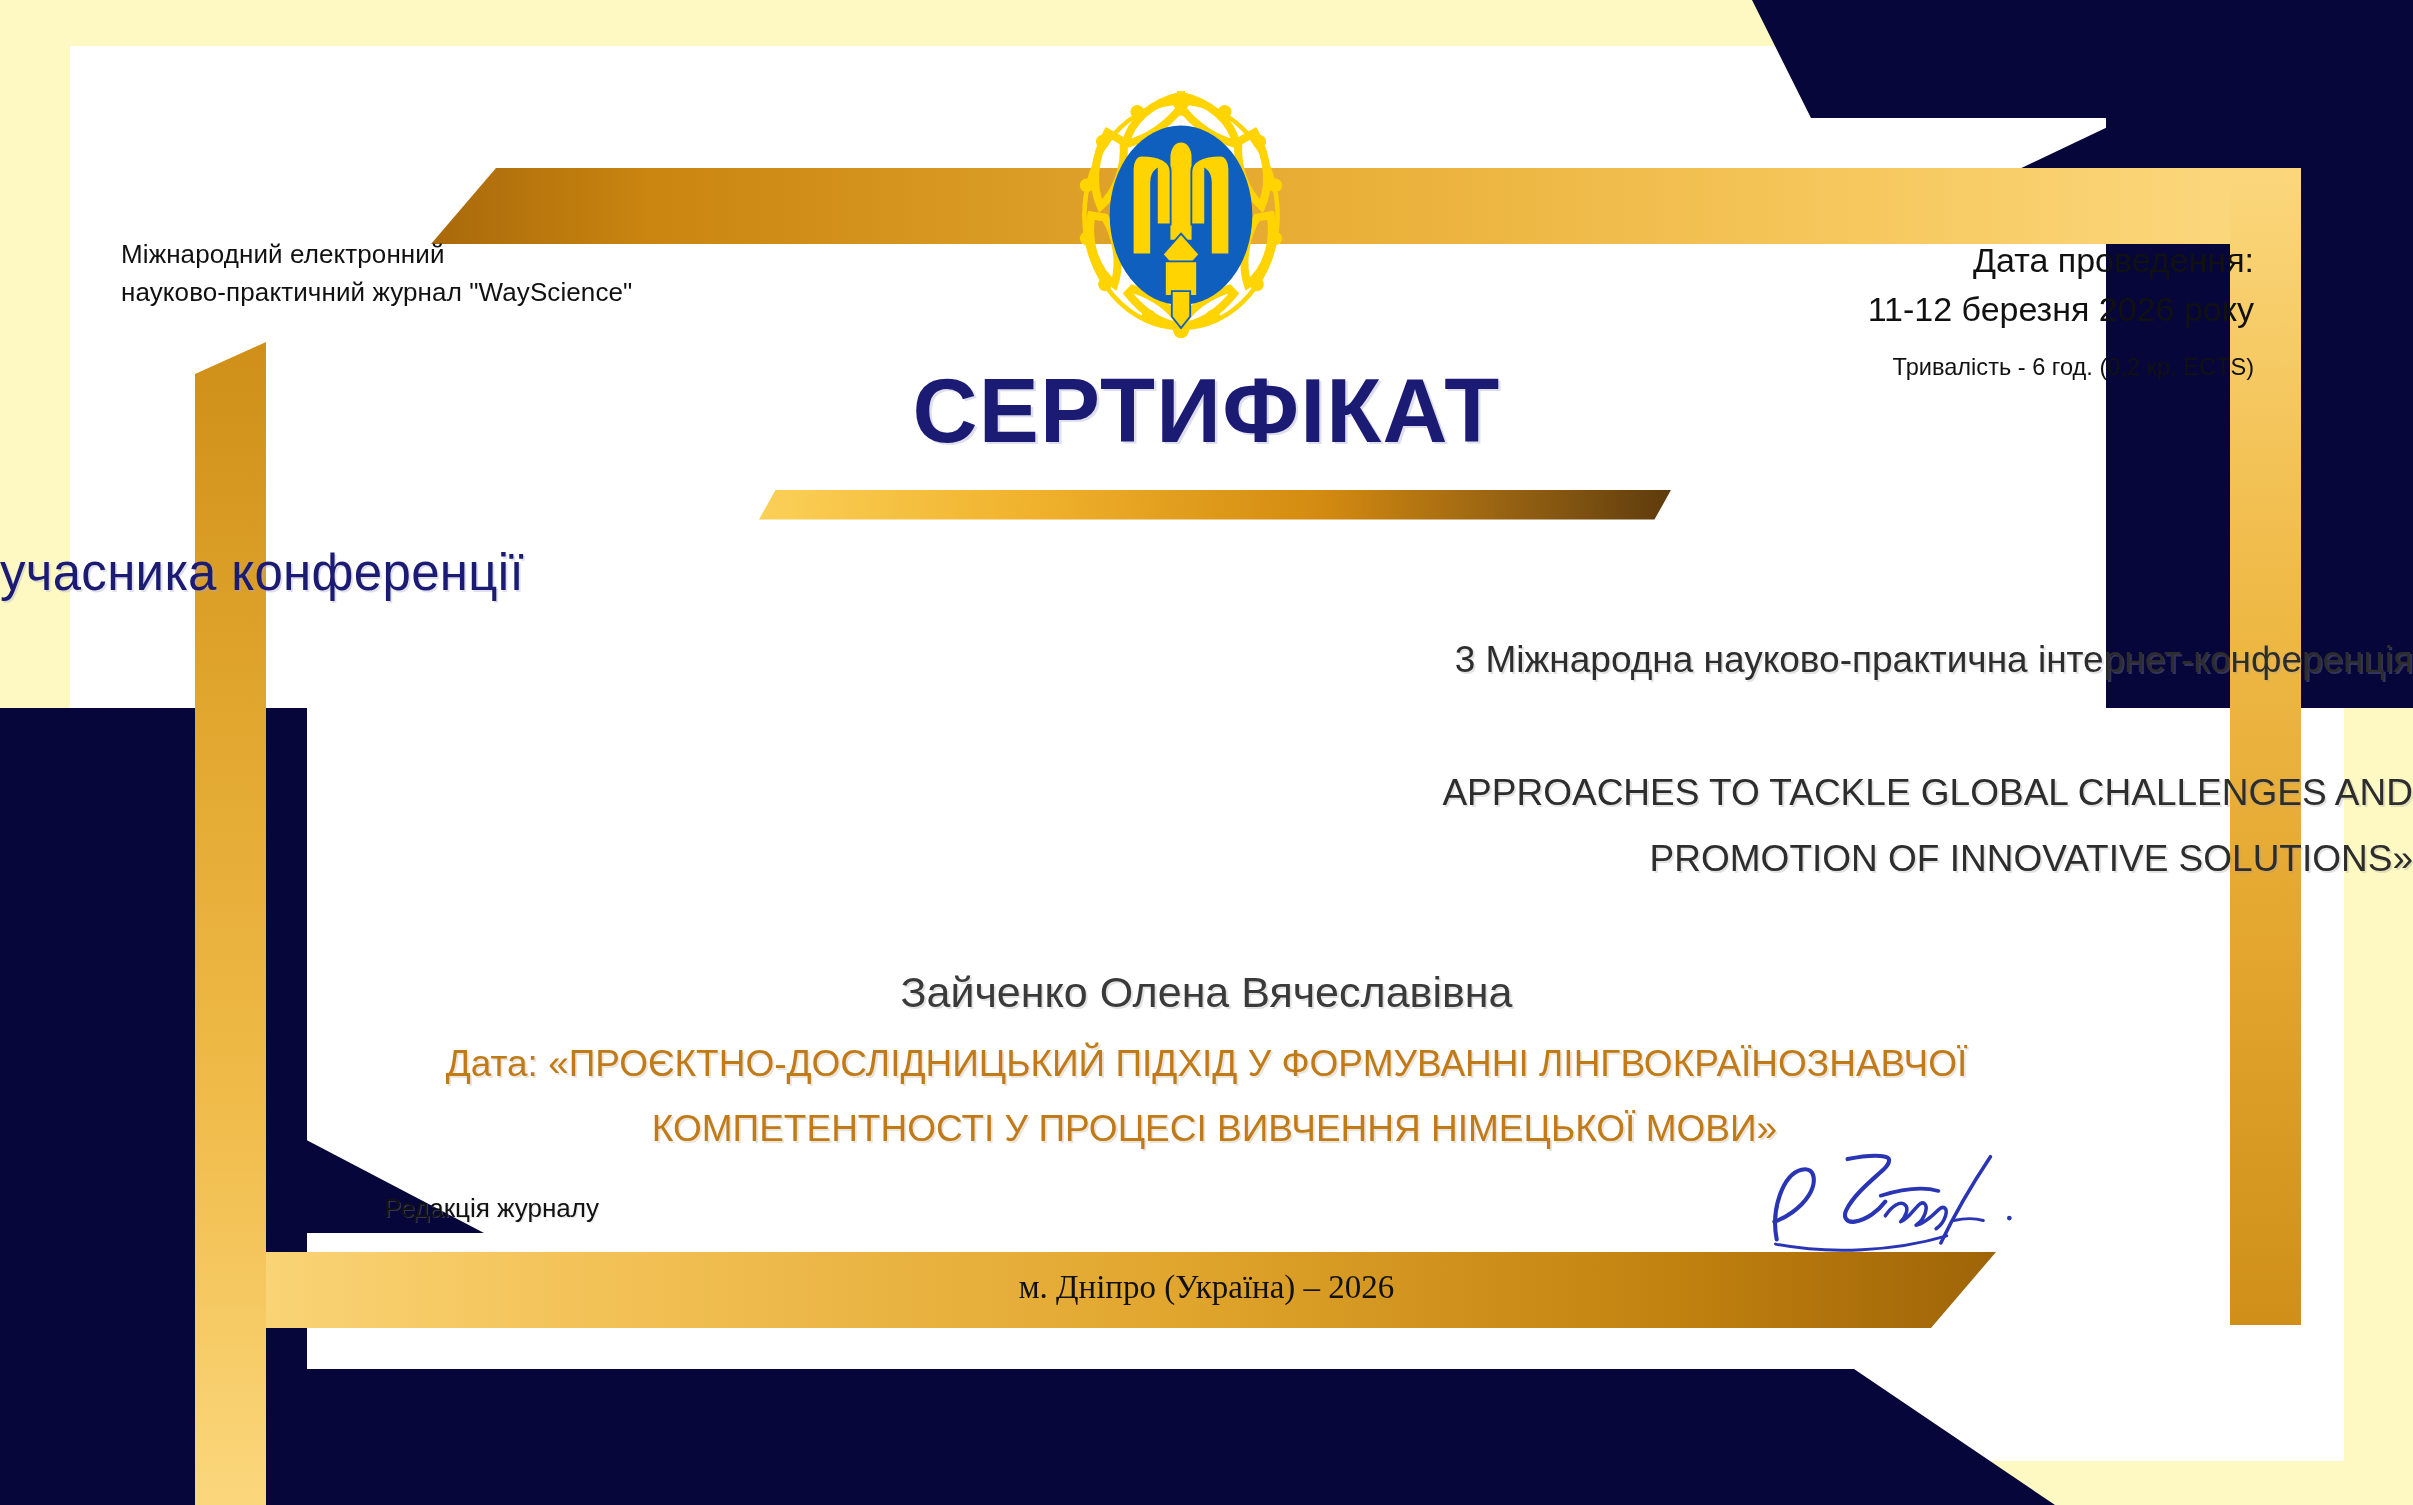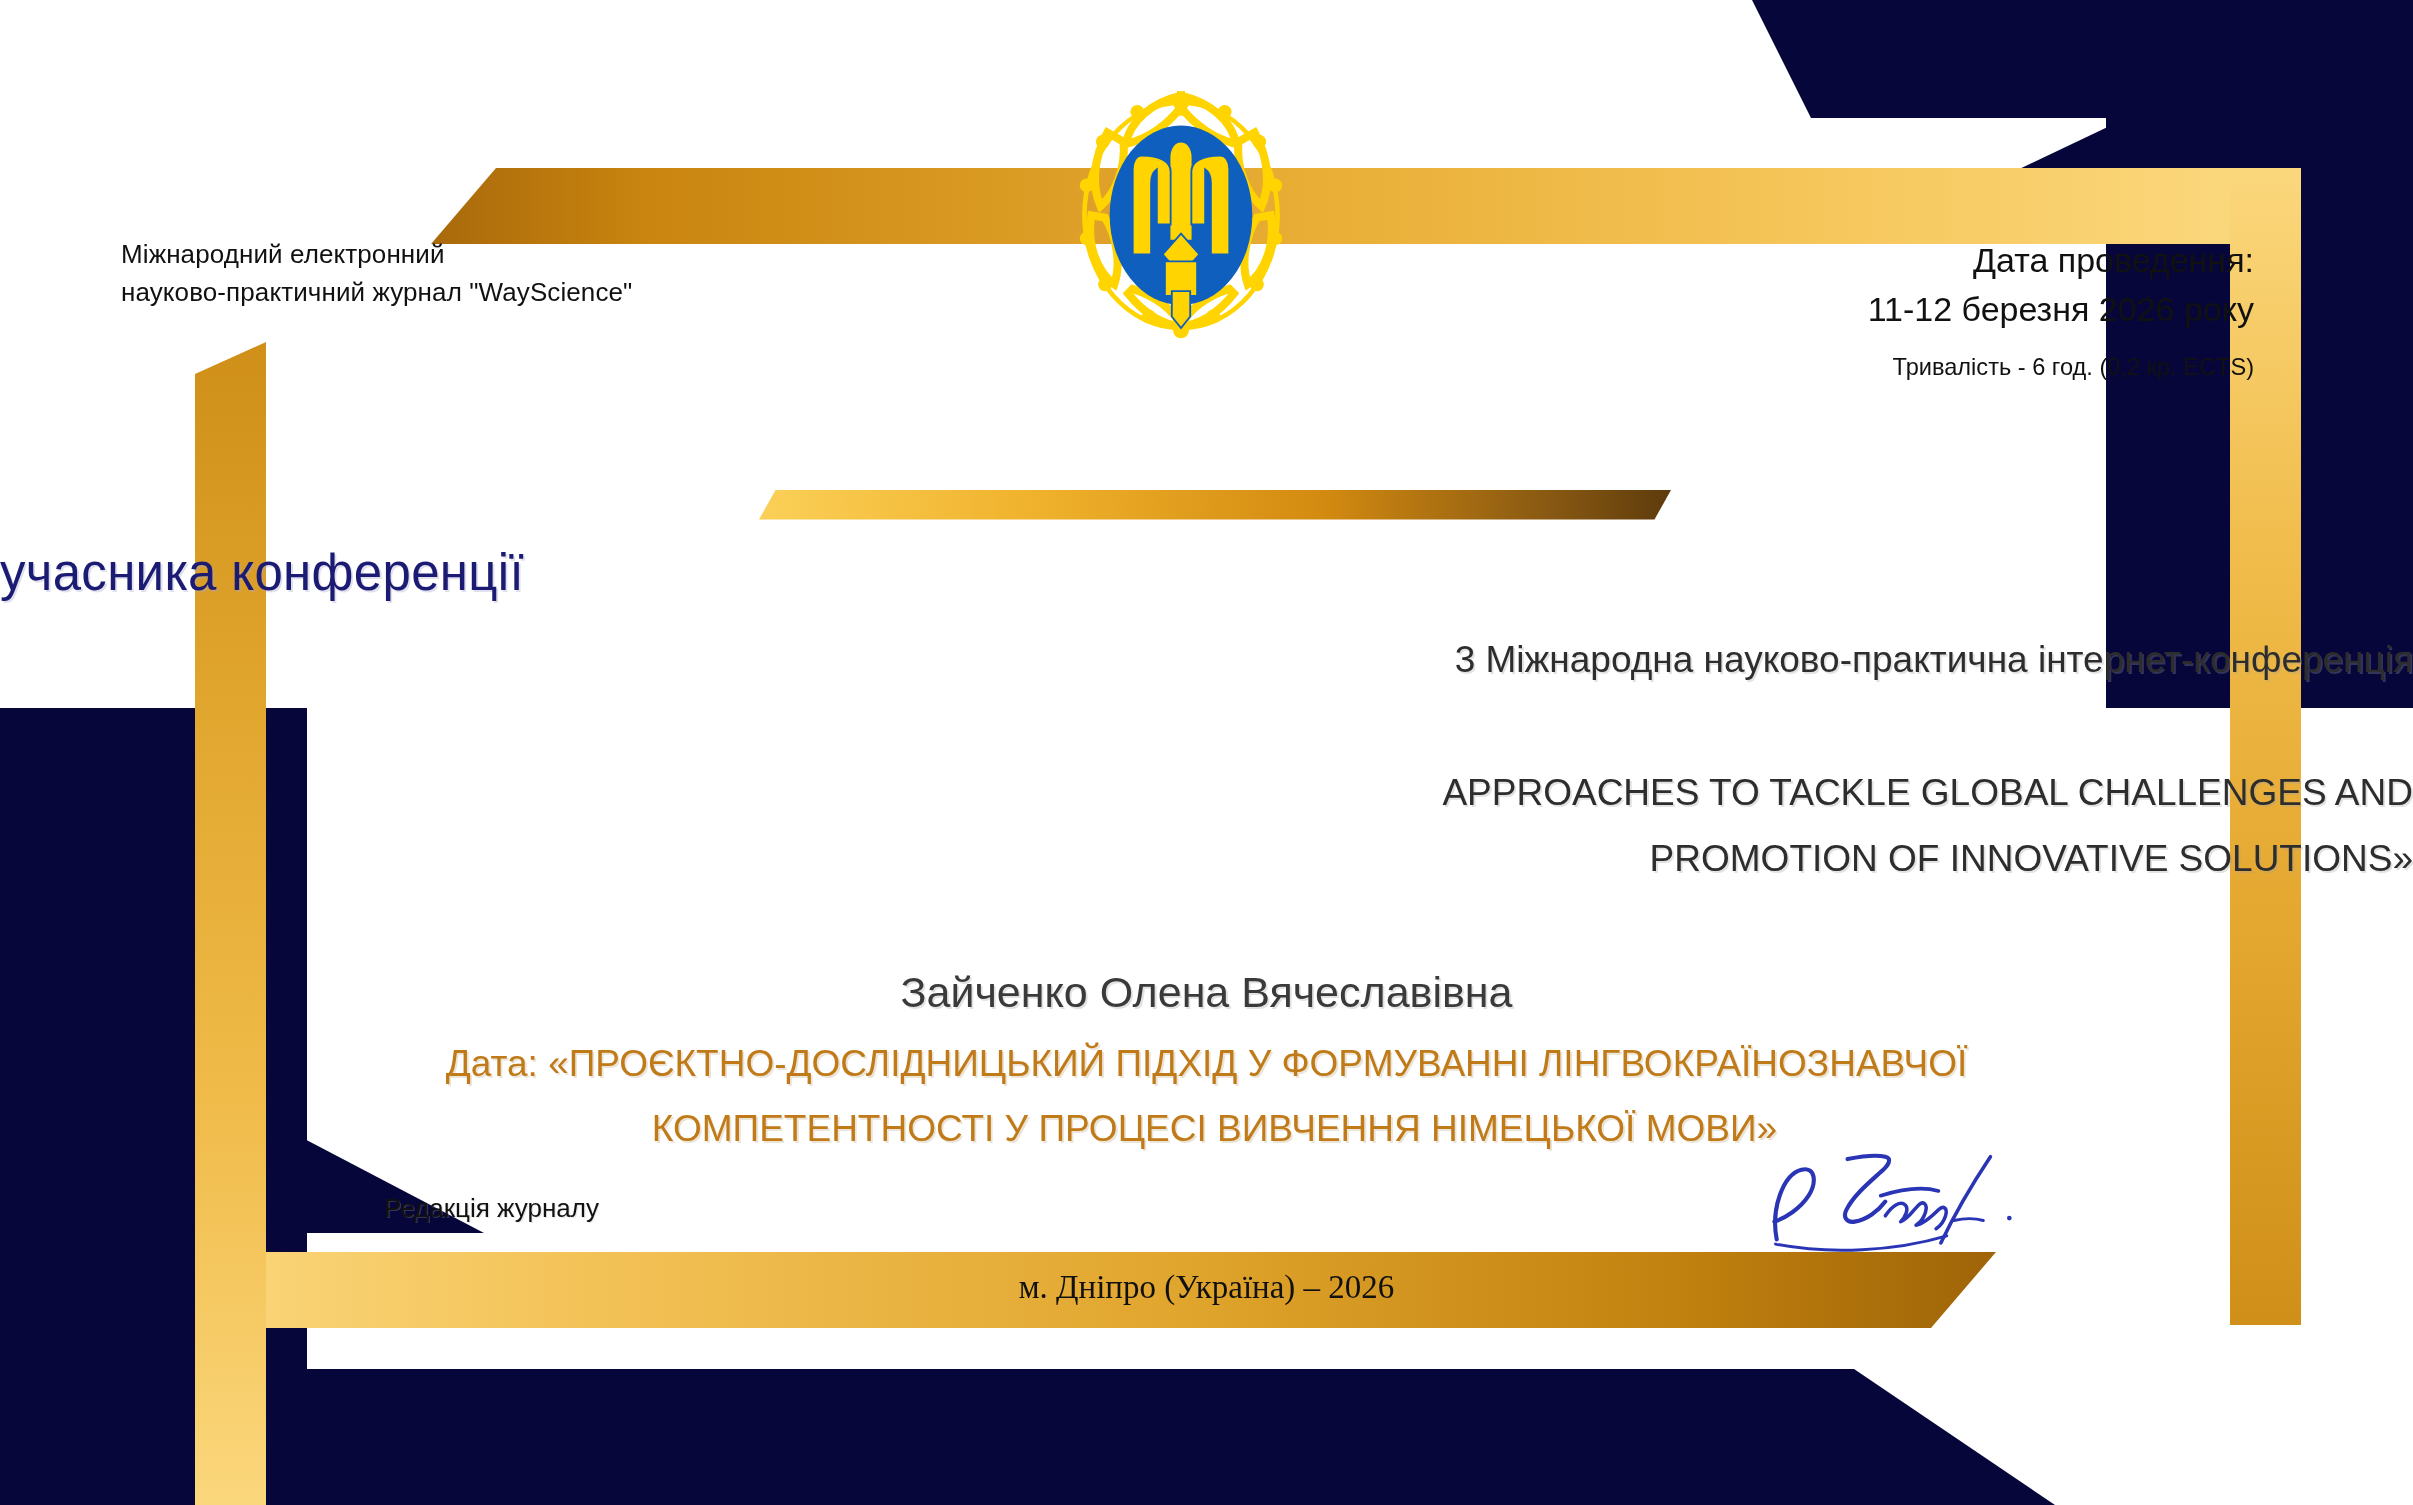--- a/index.html
+++ b/index.html
@@ -1,21 +1,21 @@
 <!DOCTYPE html>
 <html style="font-size:9.4px"><head>
 <meta charset="utf-8">
 <style>
   html,body{margin:0;padding:0;background:#0a0a3c;}
   body{width:2413px;height:1505px;overflow:hidden;font-family:"Liberation Sans",sans-serif;}
 
   #cert{
     position:relative;
     width:2413px;height:1505px;
-    background:#ffffff;
+    background:#fef9c3;
     overflow:hidden;
   }
 
   
   .paper{
     position:absolute;
     left:70px; top:46px;
     width:2274px; height:1415px;
     background:#ffffff;
   }
@@ -275,20 +275,23 @@
           <path d="M100 128
                    l 16 18
                    l -16 18
                    l -16 -18 z"></path>
           <path d="M86 152 h 28 v 30 h -28 z"></path>
           <path d="M92 178 h 16 v 22 l -8 10 l -8 -10 z"></path>
         </g>
       </svg>
     </div>
 
+    <div class="title-wrap">
+      <span class="title">СЕРТИФІКАТ</span>
+    </div>
     <div class="title-bar"></div>
 
     <div class="subtitle">учасника конференції</div>
 
     <div class="conf-line conf-ua">3 Міжнародна науково-практична інтернет-конференція</div>
     <div class="conf-line conf-en2">APPROACHES TO TACKLE GLOBAL CHALLENGES AND</div>
     <div class="conf-line conf-en3">PROMOTION OF INNOVATIVE SOLUTIONS»</div>
 
     <div class="person">Зайченко Олена Вячеславівна</div>
 

